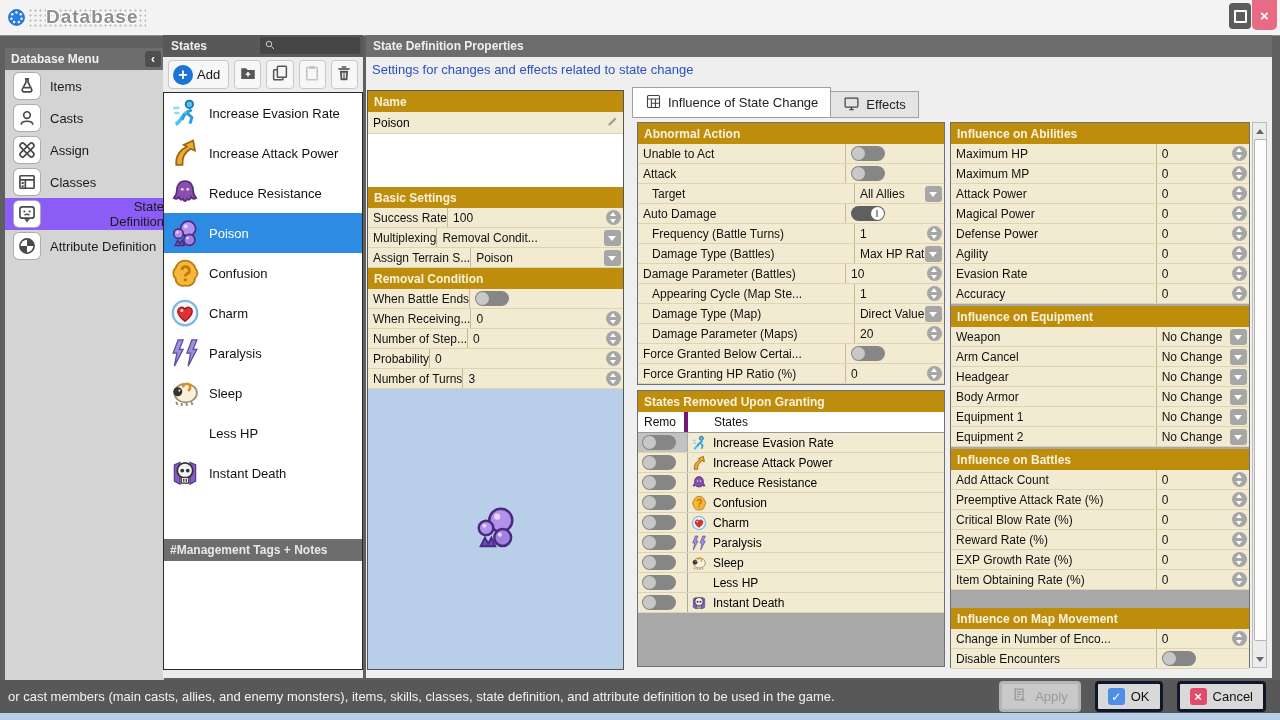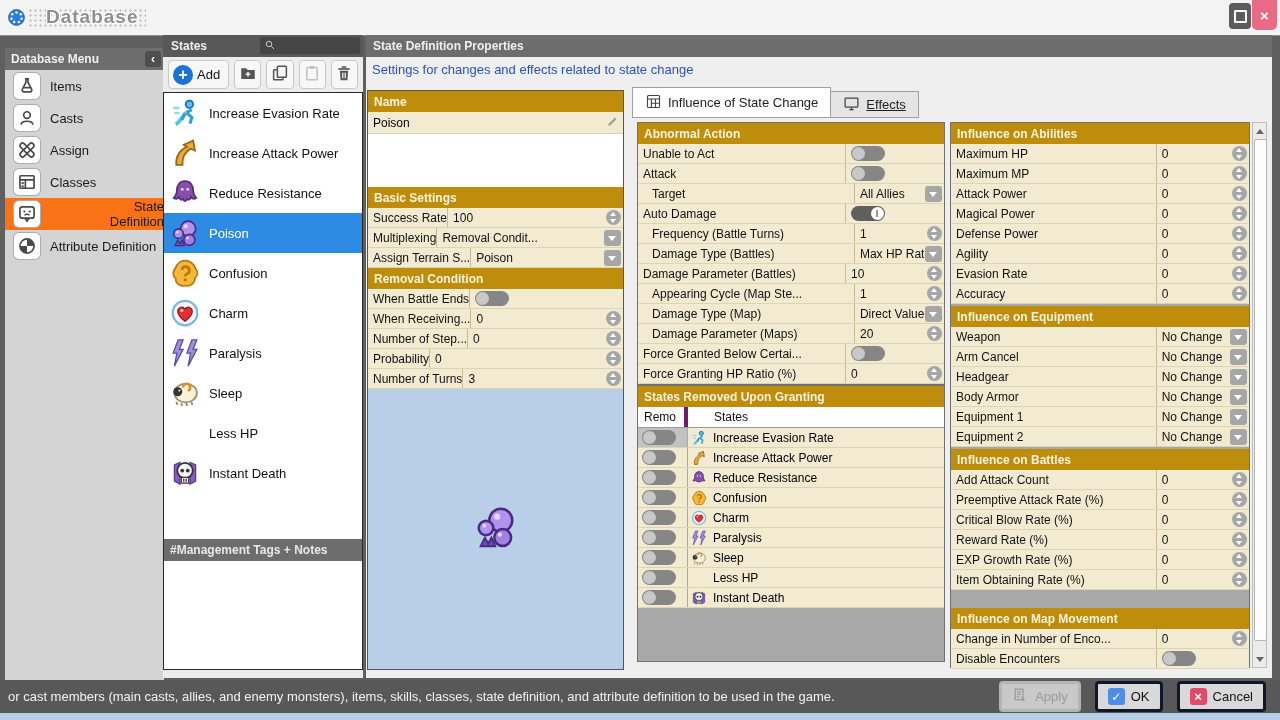--- a/index.html
+++ b/index.html
@@ -17,21 +17,21 @@
   .app-title{position:absolute;left:46px;top:6px;font-size:19px;font-weight:bold;color:#8f8f8f;letter-spacing:1px;
     text-shadow:-1px -1px 0 #fff,1px -1px 0 #fff,-1px 1px 0 #fff,1px 1px 0 #fff;}
   .btn-max{position:absolute;right:29px;top:3px;width:22px;height:26px;background:#5c5c5c;border-radius:4px;display:flex;align-items:center;justify-content:center;cursor:pointer;}
   .btn-max span{width:9px;height:9px;border:2px solid #fff;border-radius:1px;display:block;}
   .btn-close{position:absolute;right:3px;top:0;width:25px;height:30px;background:#e96a84;border-radius:0 0 5px 5px;display:flex;align-items:center;justify-content:center;color:#fff;font-weight:bold;font-size:15px;cursor:pointer;}
   
   .sidebar{position:absolute;left:5px;top:48px;width:159px;height:643px;background:#d4d4d4;text-align:right;}
   .side-header{height:22px;background:#6d6d6d;color:#f0f0f0;font-weight:bold;font-size:12px;display:flex;align-items:center;justify-content:space-between;padding:0 3px 0 6px;}
   .collapse-btn{width:16px;height:16px;background:#4e4e4e;border-radius:3px;color:#fff;display:flex;align-items:center;justify-content:center;font-size:12px;cursor:pointer;}
   .side-item{height:32px;display:flex;align-items:center;gap:10px;padding-left:9px;font-size:13px;color:#1a1a1a;cursor:pointer;}
-  .side-item.selected{background:#f97316;gap:36px;}
+  .side-item.selected{background:#8b5cf6;gap:36px;}
   .side-icon{width:26px;height:26px;background:#fff;border-radius:5px;box-shadow:0 0 0 1px #adadad;display:flex;align-items:center;justify-content:center;flex:none;}
   
   .states-panel{position:absolute;left:163px;top:35px;width:200px;height:643px;background:#ececec;}
   .states-header{height:22px;background:#585858;display:flex;align-items:center;padding-left:8px;position:relative;}
   .states-header .ttl{color:#f0f0f0;font-weight:bold;font-size:12px;}
   .searchbox{position:absolute;right:3px;top:2px;width:96px;height:17px;background:#454545;border-radius:2px;display:flex;align-items:center;padding-left:4px;cursor:text;}
   .states-toolbar{height:35px;display:flex;align-items:center;gap:5px;padding:0 5px;background:#ececec;}
   .tool-btn{height:27px;background:#f7f7f7;border:1px solid #c9c9c9;border-radius:4px;display:flex;align-items:center;justify-content:center;cursor:pointer;}
   .tool-btn.sq{width:28px;}
   .add-btn{padding:0 8px 0 4px;gap:4px;font-size:13px;color:#111;}
@@ -65,26 +65,26 @@
   .toggle.on::before{content:'';position:absolute;right:7px;top:4px;width:2px;height:7px;background:#9a9a9a;z-index:2;}
   
   .mid-panel{position:absolute;left:367px;top:90px;width:257px;height:580px;background:#fff;border:1px solid #555;box-sizing:border-box;display:flex;flex-direction:column;}
   .name-row{height:21px;background:#f2ebd2;border-bottom:1px solid #ddd4b6;display:flex;align-items:center;justify-content:space-between;padding:0 4px 0 5px;font-size:12px;flex:none;}
   .mid-gap{height:53px;background:#fff;flex:none;}
   .icon-area{flex:1;background:#b9cfe9;display:flex;align-items:center;justify-content:center;}
   
   .tabs{position:absolute;left:632px;top:87px;display:flex;align-items:flex-end;}
   .tab{display:flex;align-items:center;gap:6px;padding:0 12px;font-size:13px;color:#222;border:1px solid #a0a0a0;background:#e4e4e4;height:25px;cursor:pointer;}
   .tab.active{background:#fff;height:29px;position:relative;z-index:2;}
-  .tab + .tab{margin-left:-1px;text-decoration:underline;}
+  .tab + .tab{margin-left:-1px;}
   
   .colA{position:absolute;left:637px;top:122px;width:308px;}
   .boxed{border:1px solid #707070;box-sizing:border-box;background:#f2ebd2;}
   .colA .grid-a .plabel{flex:0 0 66%;}
-  .sr-box{height:277px;display:flex;flex-direction:column;overflow:hidden;}
+  .sr-box{margin-top:5px;height:277px;display:flex;flex-direction:column;overflow:hidden;}
   .sr-thead{height:20px;background:#fff;display:flex;font-size:12px;color:#111;border-bottom:1px solid #9a9a9a;flex:none;}
   .sr-c1{width:50px;display:flex;align-items:center;padding-left:6px;border-right:4px solid #701a75;box-sizing:border-box;overflow:hidden;white-space:nowrap;}
   .sr-c2{flex:1;display:flex;align-items:center;padding-left:26px;overflow:hidden;}
   .srow{height:20px;display:flex;background:#f2ebd2;border-bottom:1px solid #ddd4b6;box-sizing:border-box;font-size:12px;flex:none;}
   .srow .tcell{width:50px;display:flex;align-items:center;padding-left:4px;border-right:1px solid #a8a8a8;box-sizing:border-box;flex:none;}
   .srow .tcell.focus{background:#c2c2c2;}
   .srow .icell{width:22px;display:flex;align-items:center;justify-content:center;flex:none;}
   .srow .lcell{flex:1;display:flex;align-items:center;padding-left:3px;overflow:hidden;white-space:nowrap;}
   .sr-fill{flex:1;background:#a8a8a8;}
   .colB{position:absolute;left:950px;top:122px;width:300px;height:546px;border:1px solid #707070;box-sizing:border-box;background:#a8a8a8;display:flex;flex-direction:column;}

